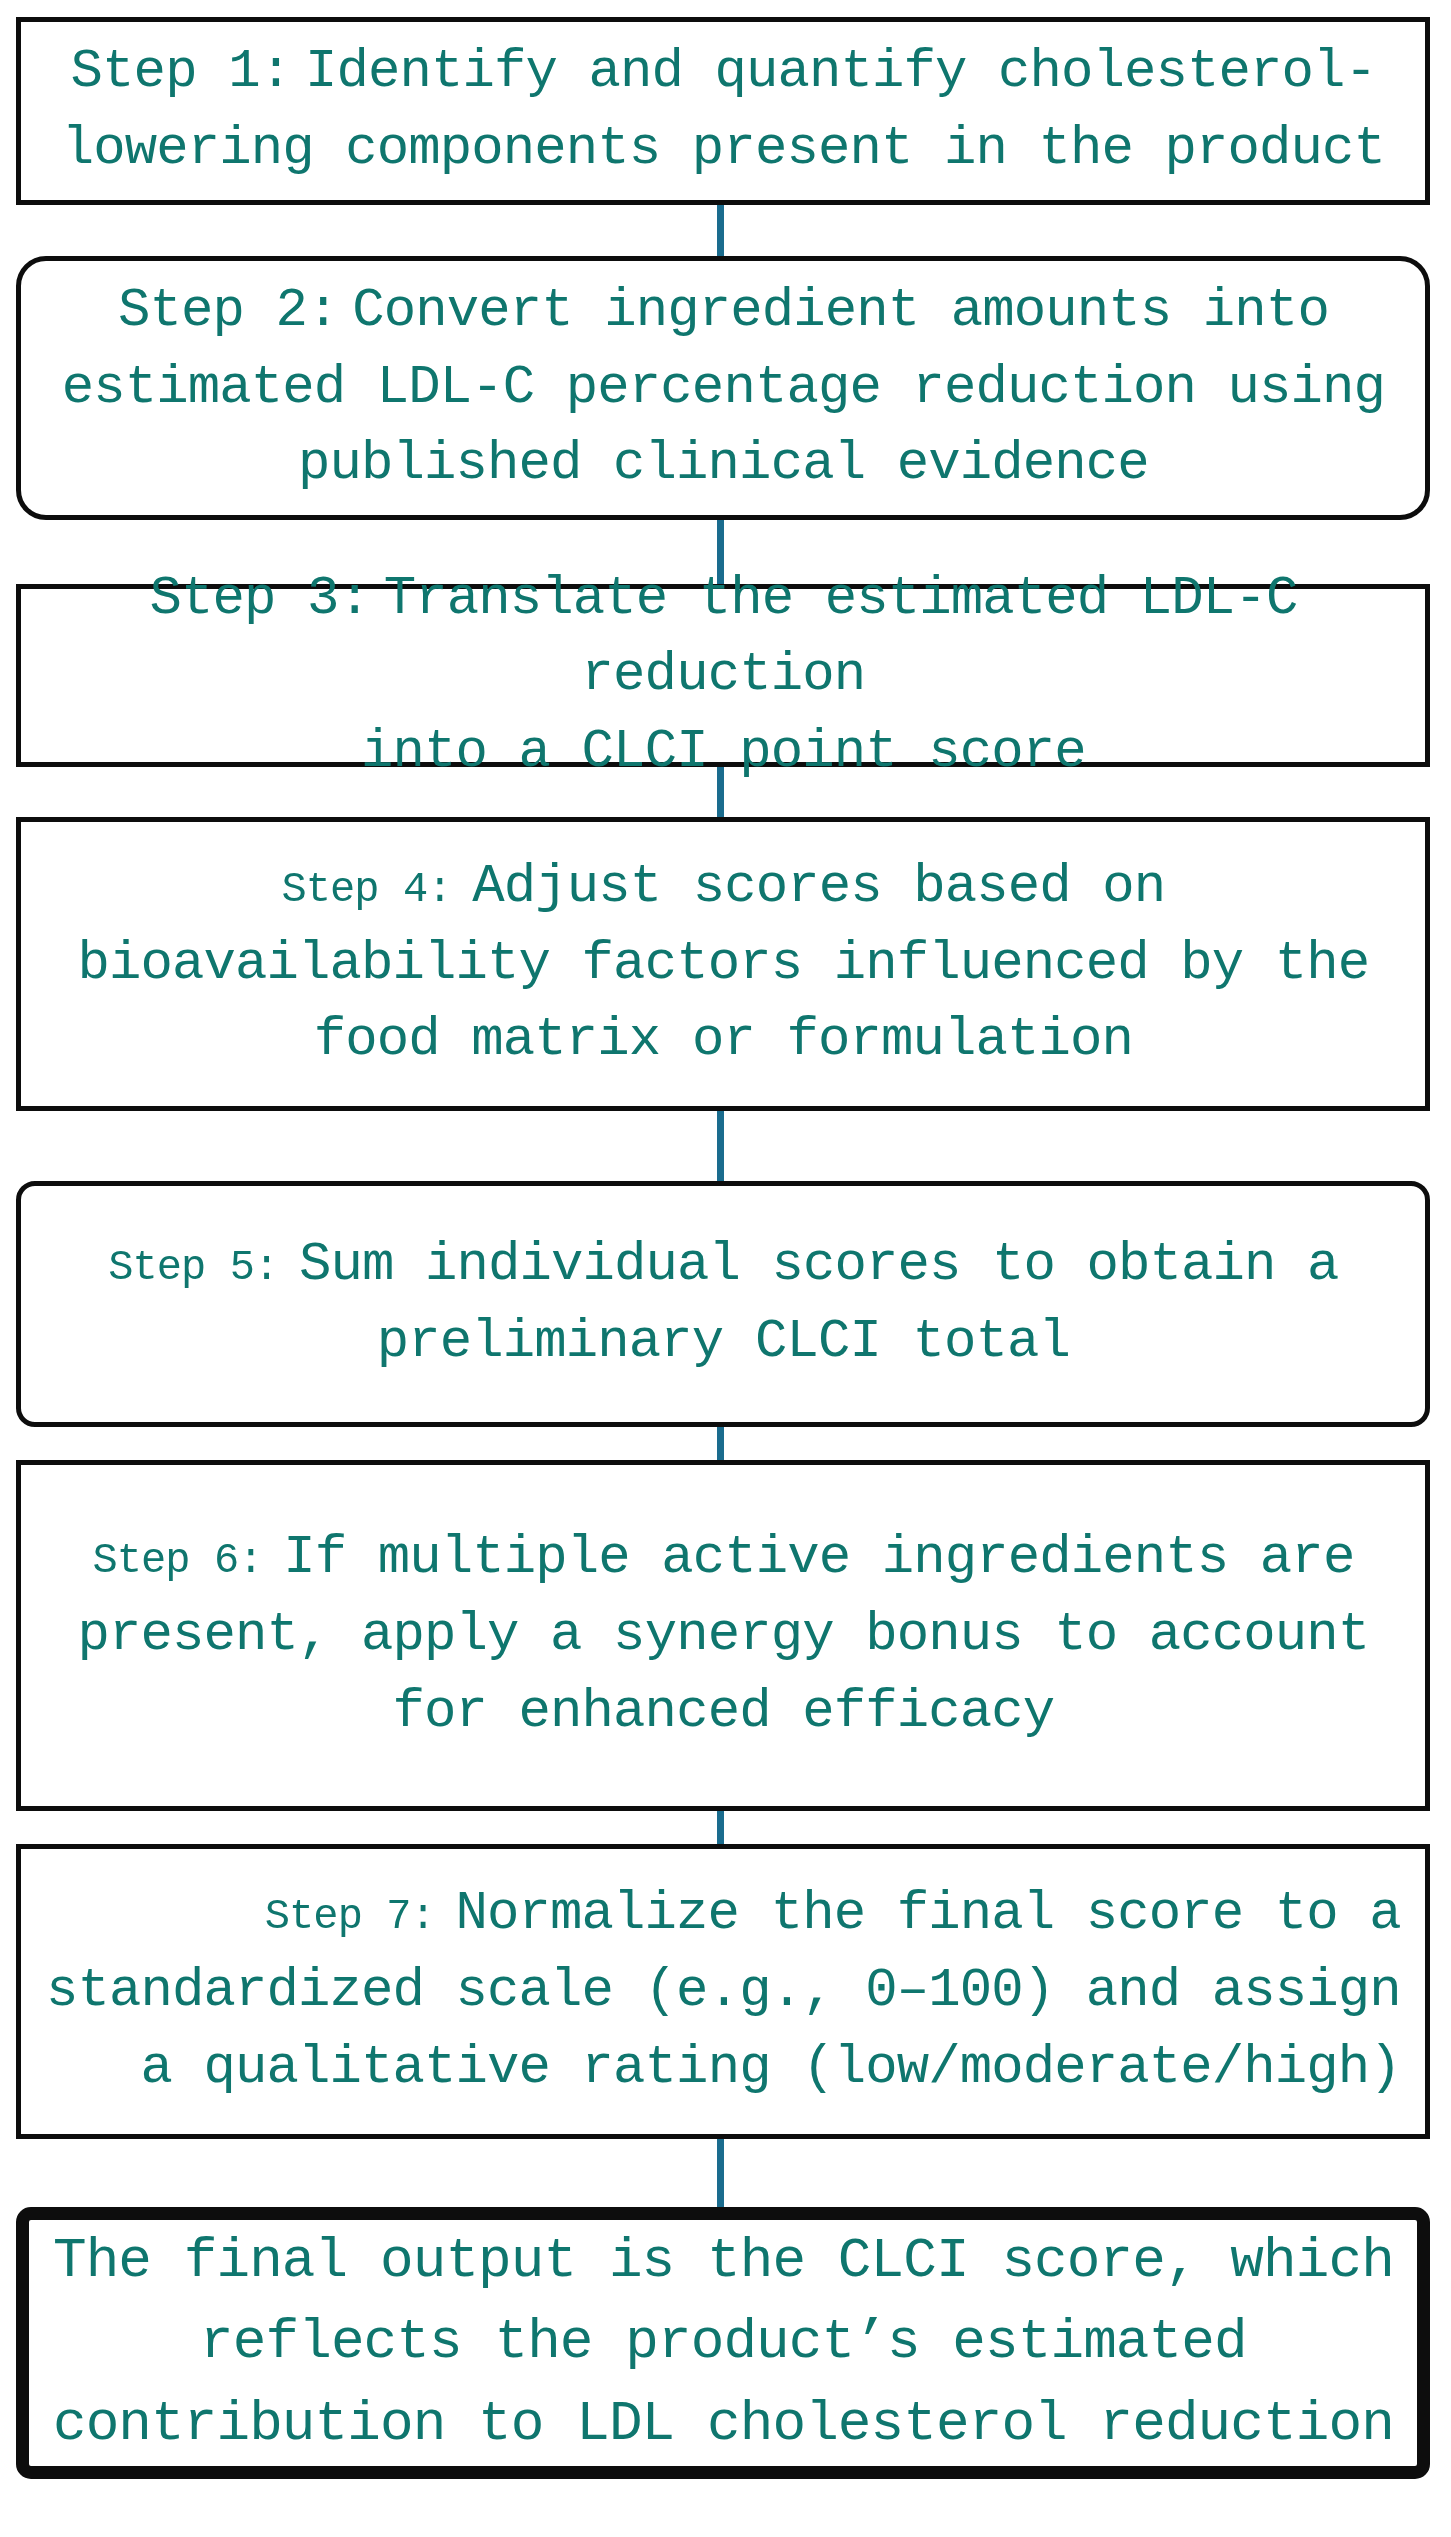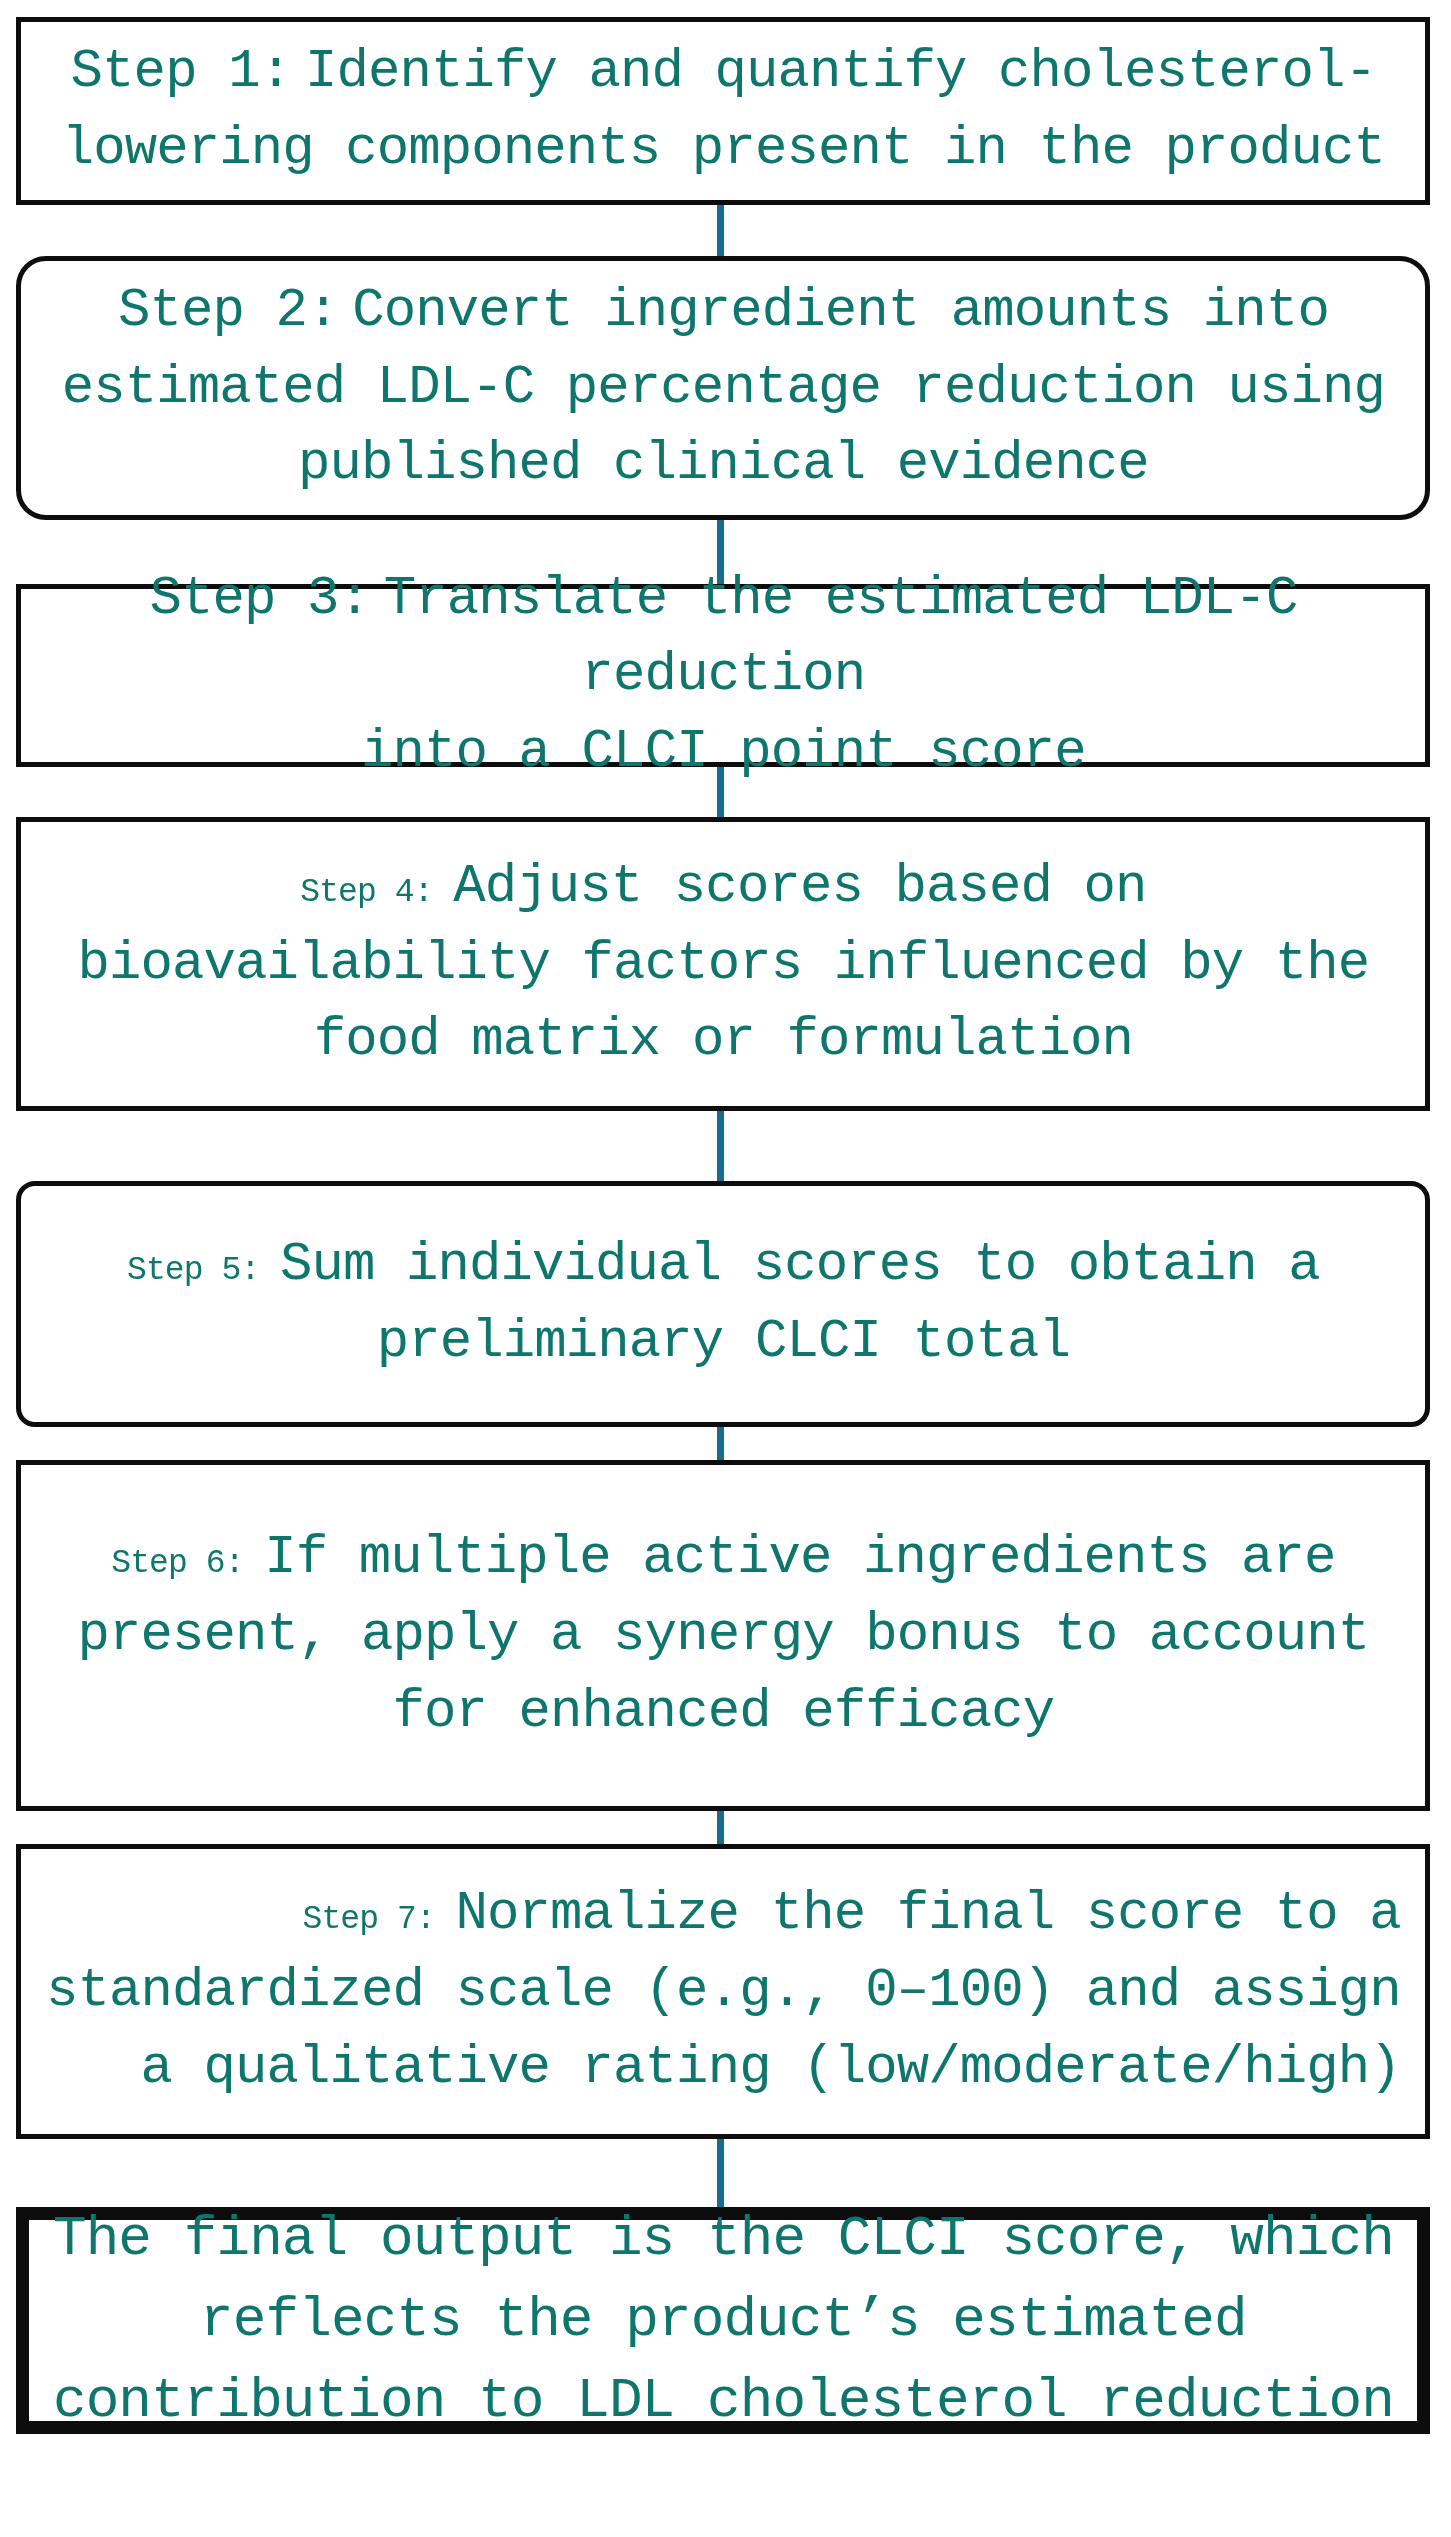--- a/index.html
+++ b/index.html
@@ -41,38 +41,38 @@
   .txt {
     font-size: 54px;
     line-height: 1.42;
     letter-spacing: -0.9px;
     padding: 0 8.6px;
   }
   .prefix {
     margin-right: 13.8px;
   }
   .prefix.small {
-    font-size: 33px;
+    font-size: 42px;
     margin-right: 20.7px;
   }
   .box.final {
     border-width: 13px;
   }
   .box.final .txt {
     font-size: 56px;
     line-height: 1.45;
   }
   .b1 { top: 17px;   height: 188px; }
   .b2 { top: 256px;  height: 264px; border-radius: 30px; }
   .b3 { top: 584px;  height: 183px; }
   .b4 { top: 817px;  height: 294px; }
   .b5 { top: 1181px; height: 246px; border-radius: 19px; }
   .b6 { top: 1460px; height: 351px; }
   .b7 { top: 1844px; height: 295px; text-align: right; }
-  .b8 { top: 2207px; height: 227px; }
+  .b8 { top: 2207px; height: 272px; border-radius: 15px; }
 </style>
 </head>
 <body>
 
 <div class="canvas">
   <div class="connector" style="background: rgb(26, 108, 142);"></div>
 <div class="box b1">
     <div class="txt"><span class="prefix">Step 1:</span><span>Identify and quantify cholesterol-</span><br><span>lowering components present in the product</span></div>
   </div>
     <div class="box b2">

